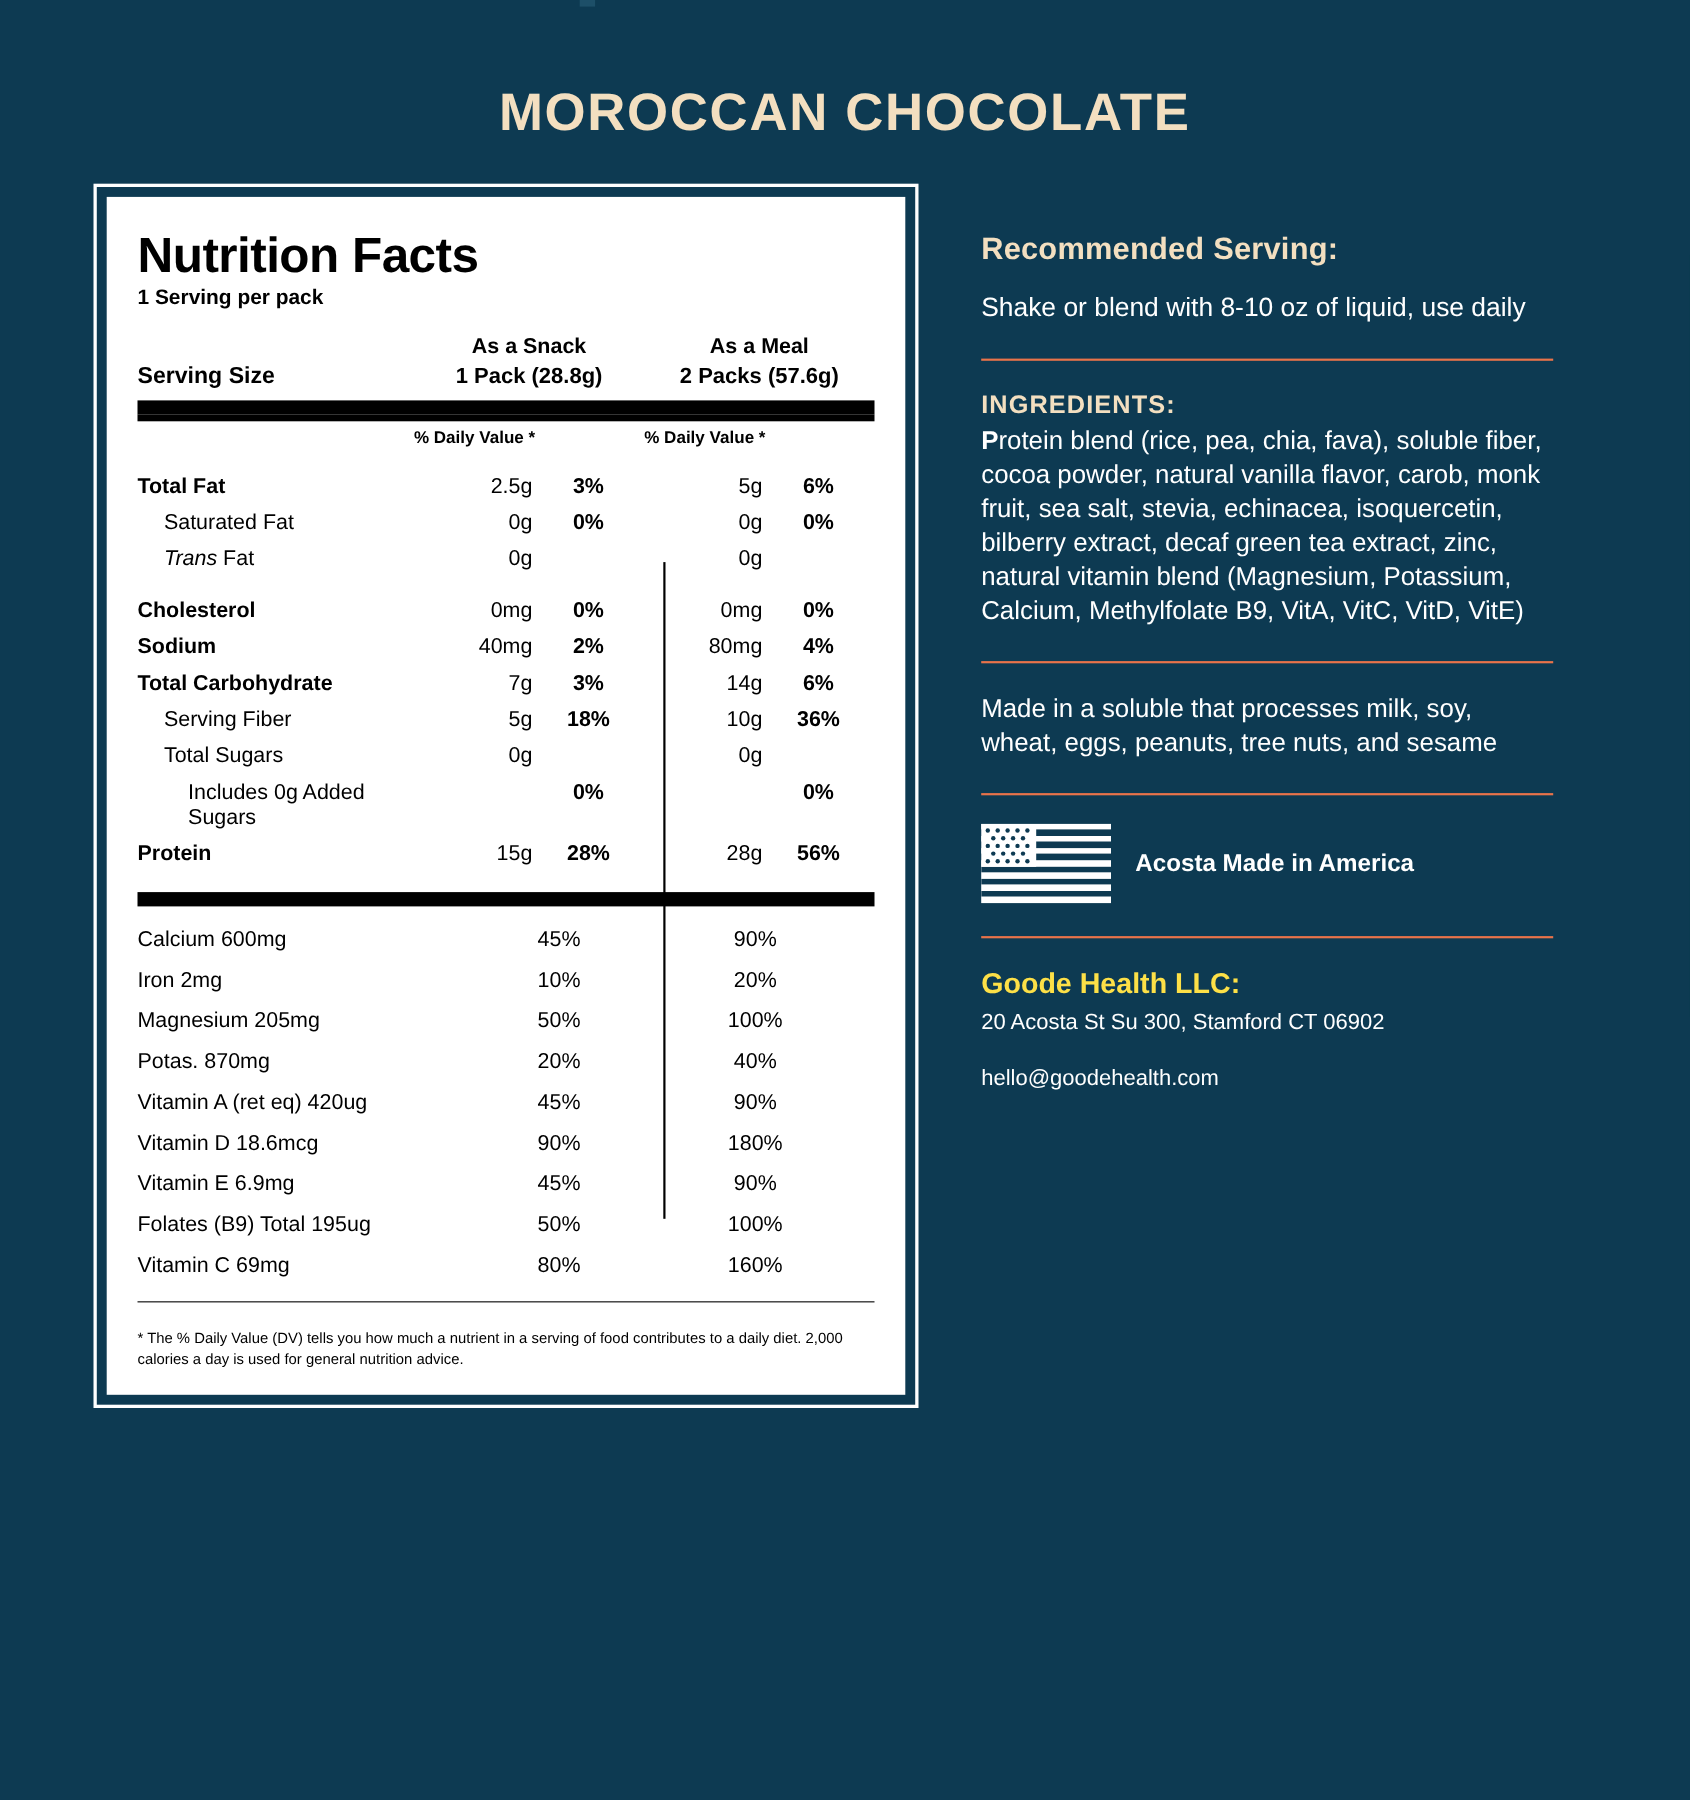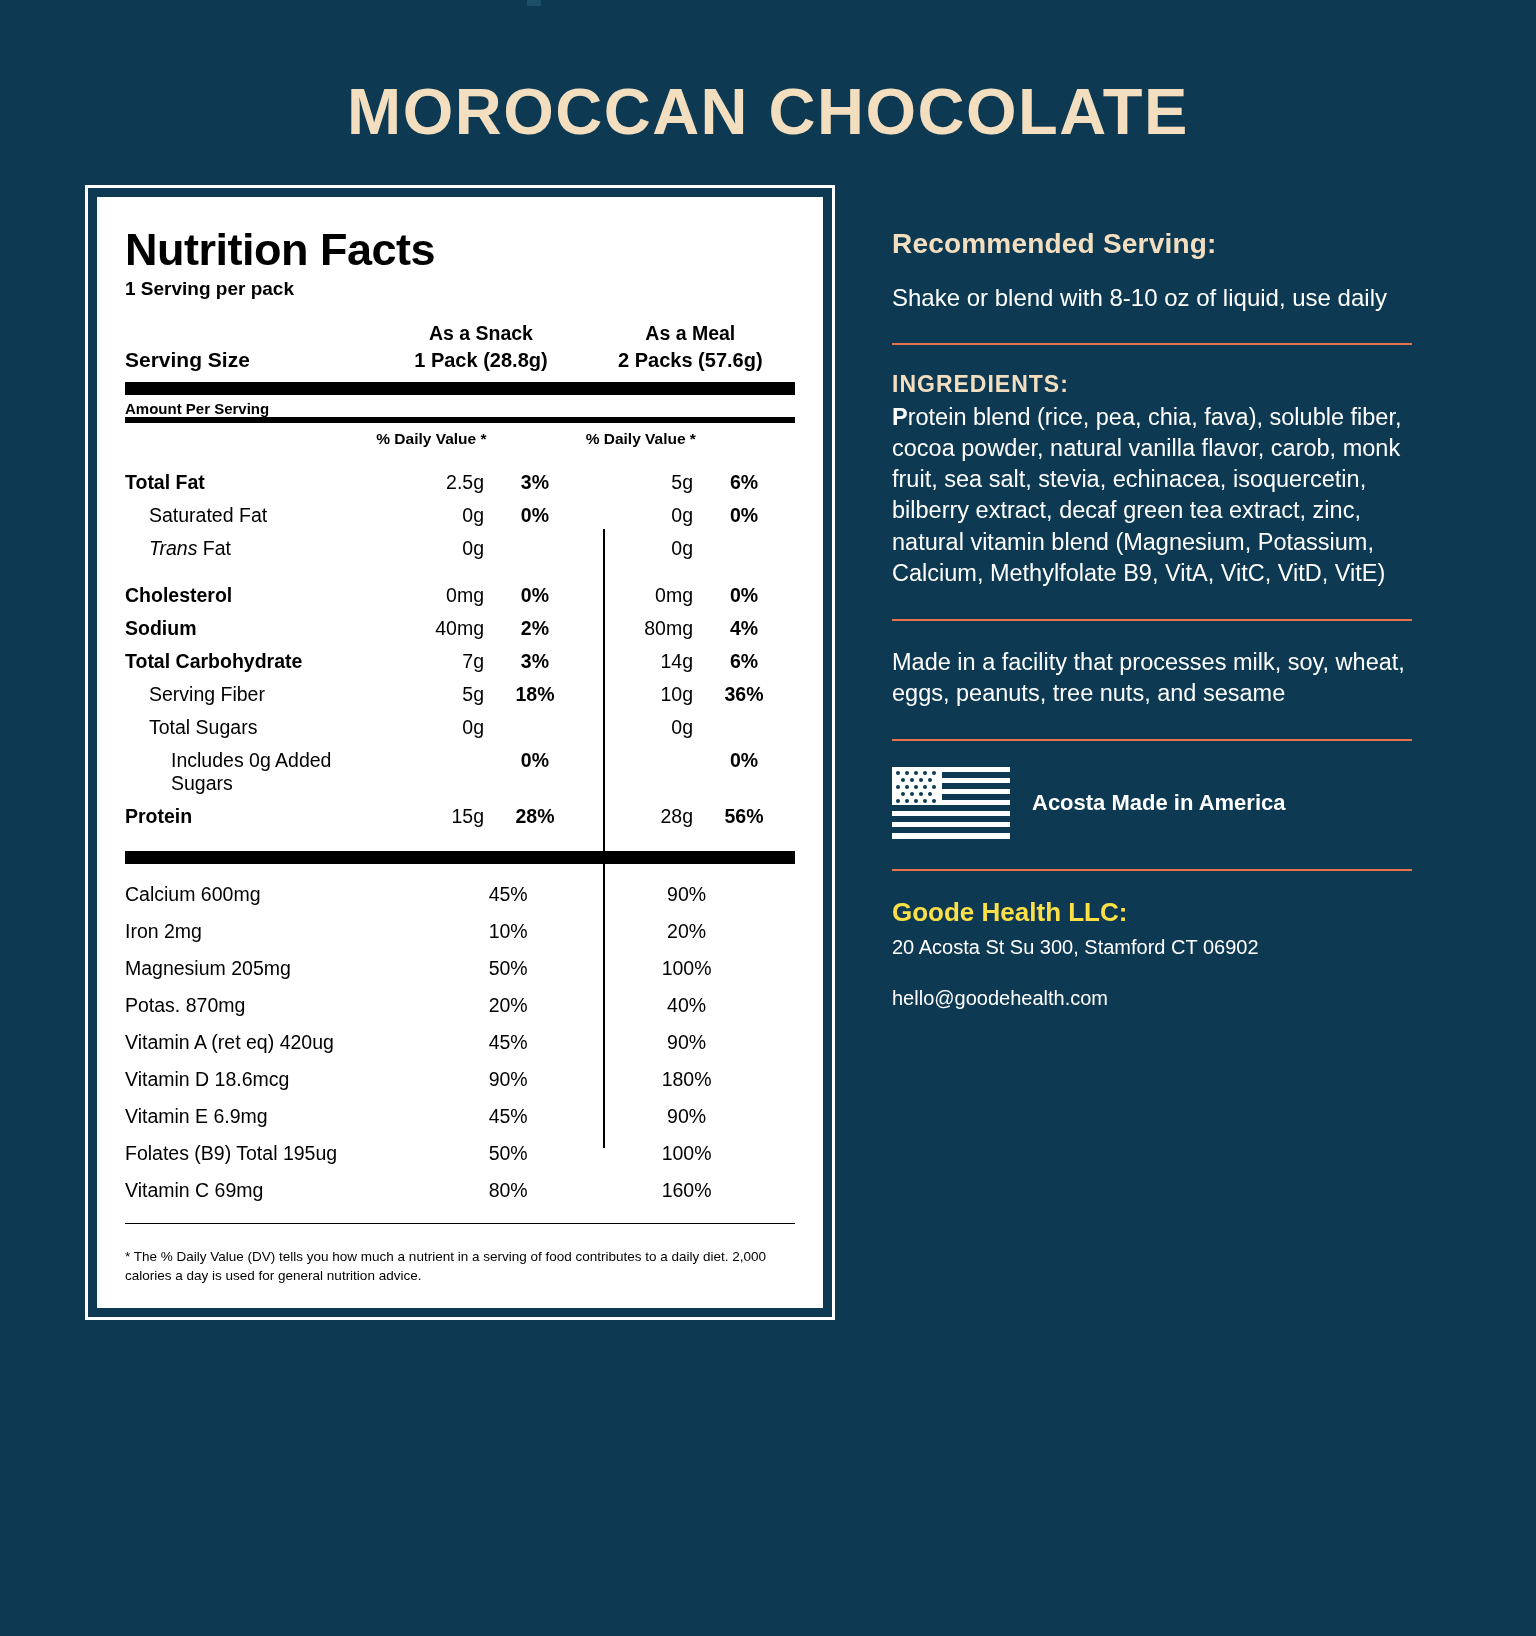--- a/index.html
+++ b/index.html
@@ -17,21 +17,21 @@
     overflow: hidden;
   }
 
   
   .header {
     text-align: center;
     padding-top: 78px;
   }
   .brand-title {
     color: #f3dfc0;
-    font-size: 65px;
+    font-size: 48px;
     font-weight: bold;
     letter-spacing: 1.5px;
     line-height: 1.05;
   }
   .brand-sub {
     color: #e8734a;
     font-size: 31px;
     letter-spacing: 1.2px;
     margin-top: 12px;
     font-weight: 400;
@@ -303,21 +303,20 @@
             <div class="big">1 Pack (28.8g)</div>
           </div>
           <div class="serving-col">
             <div>As a Meal</div>
             <div class="big">2 Packs (57.6g)</div>
           </div>
         </div>
 
         <div class="rule-thick"></div>
 
-        <div class="amount-per">Amount Per Serving</div>
 
 
         <div class="rule-med"></div>
 
         <div class="dv-row">
           <div class="dv-spacer"></div>
           <div class="dv-cell">% Daily Value *</div>
           <div class="dv-cell">% Daily Value *</div>
         </div>
 
@@ -462,21 +461,21 @@
       <div class="rc-head">Recommended Serving:</div>
       <div class="rc-text">Shake or blend with 8-10 oz of liquid, use daily</div>
 
       <div class="divider"></div>
 
       <div class="ing-head">INGREDIENTS:</div>
       <div class="ing-text"><span class="cap">P</span><span>rotein blend (rice, pea, chia, fava), soluble fiber, cocoa powder, natural vanilla flavor, carob, monk fruit, sea salt, stevia, echinacea, isoquercetin, bilberry extract, decaf green tea extract, zinc, natural vitamin blend (Magnesium, Potassium, Calcium, Methylfolate B9, VitA, VitC, VitD, VitE)</span></div>
 
       <div class="divider"></div>
 
-      <div class="allergen">Made in a facility that processes milk, soy, wheat, eggs, peanuts, tree nuts, and sesame</div>
+      <div class="allergen">Made in a soluble that processes milk, soy, wheat, eggs, peanuts, tree nuts, and sesame</div>
 
       <div class="divider"></div>
 
       <div class="flag-row">
         <div class="flag">
           <div class="stripes">
             <div class="stripe" style="top:5.54px"></div>
             <div class="stripe" style="top:16.6px"></div>
             <div class="stripe" style="top:27.7px"></div>
             <div class="stripe" style="top:38.8px"></div>

